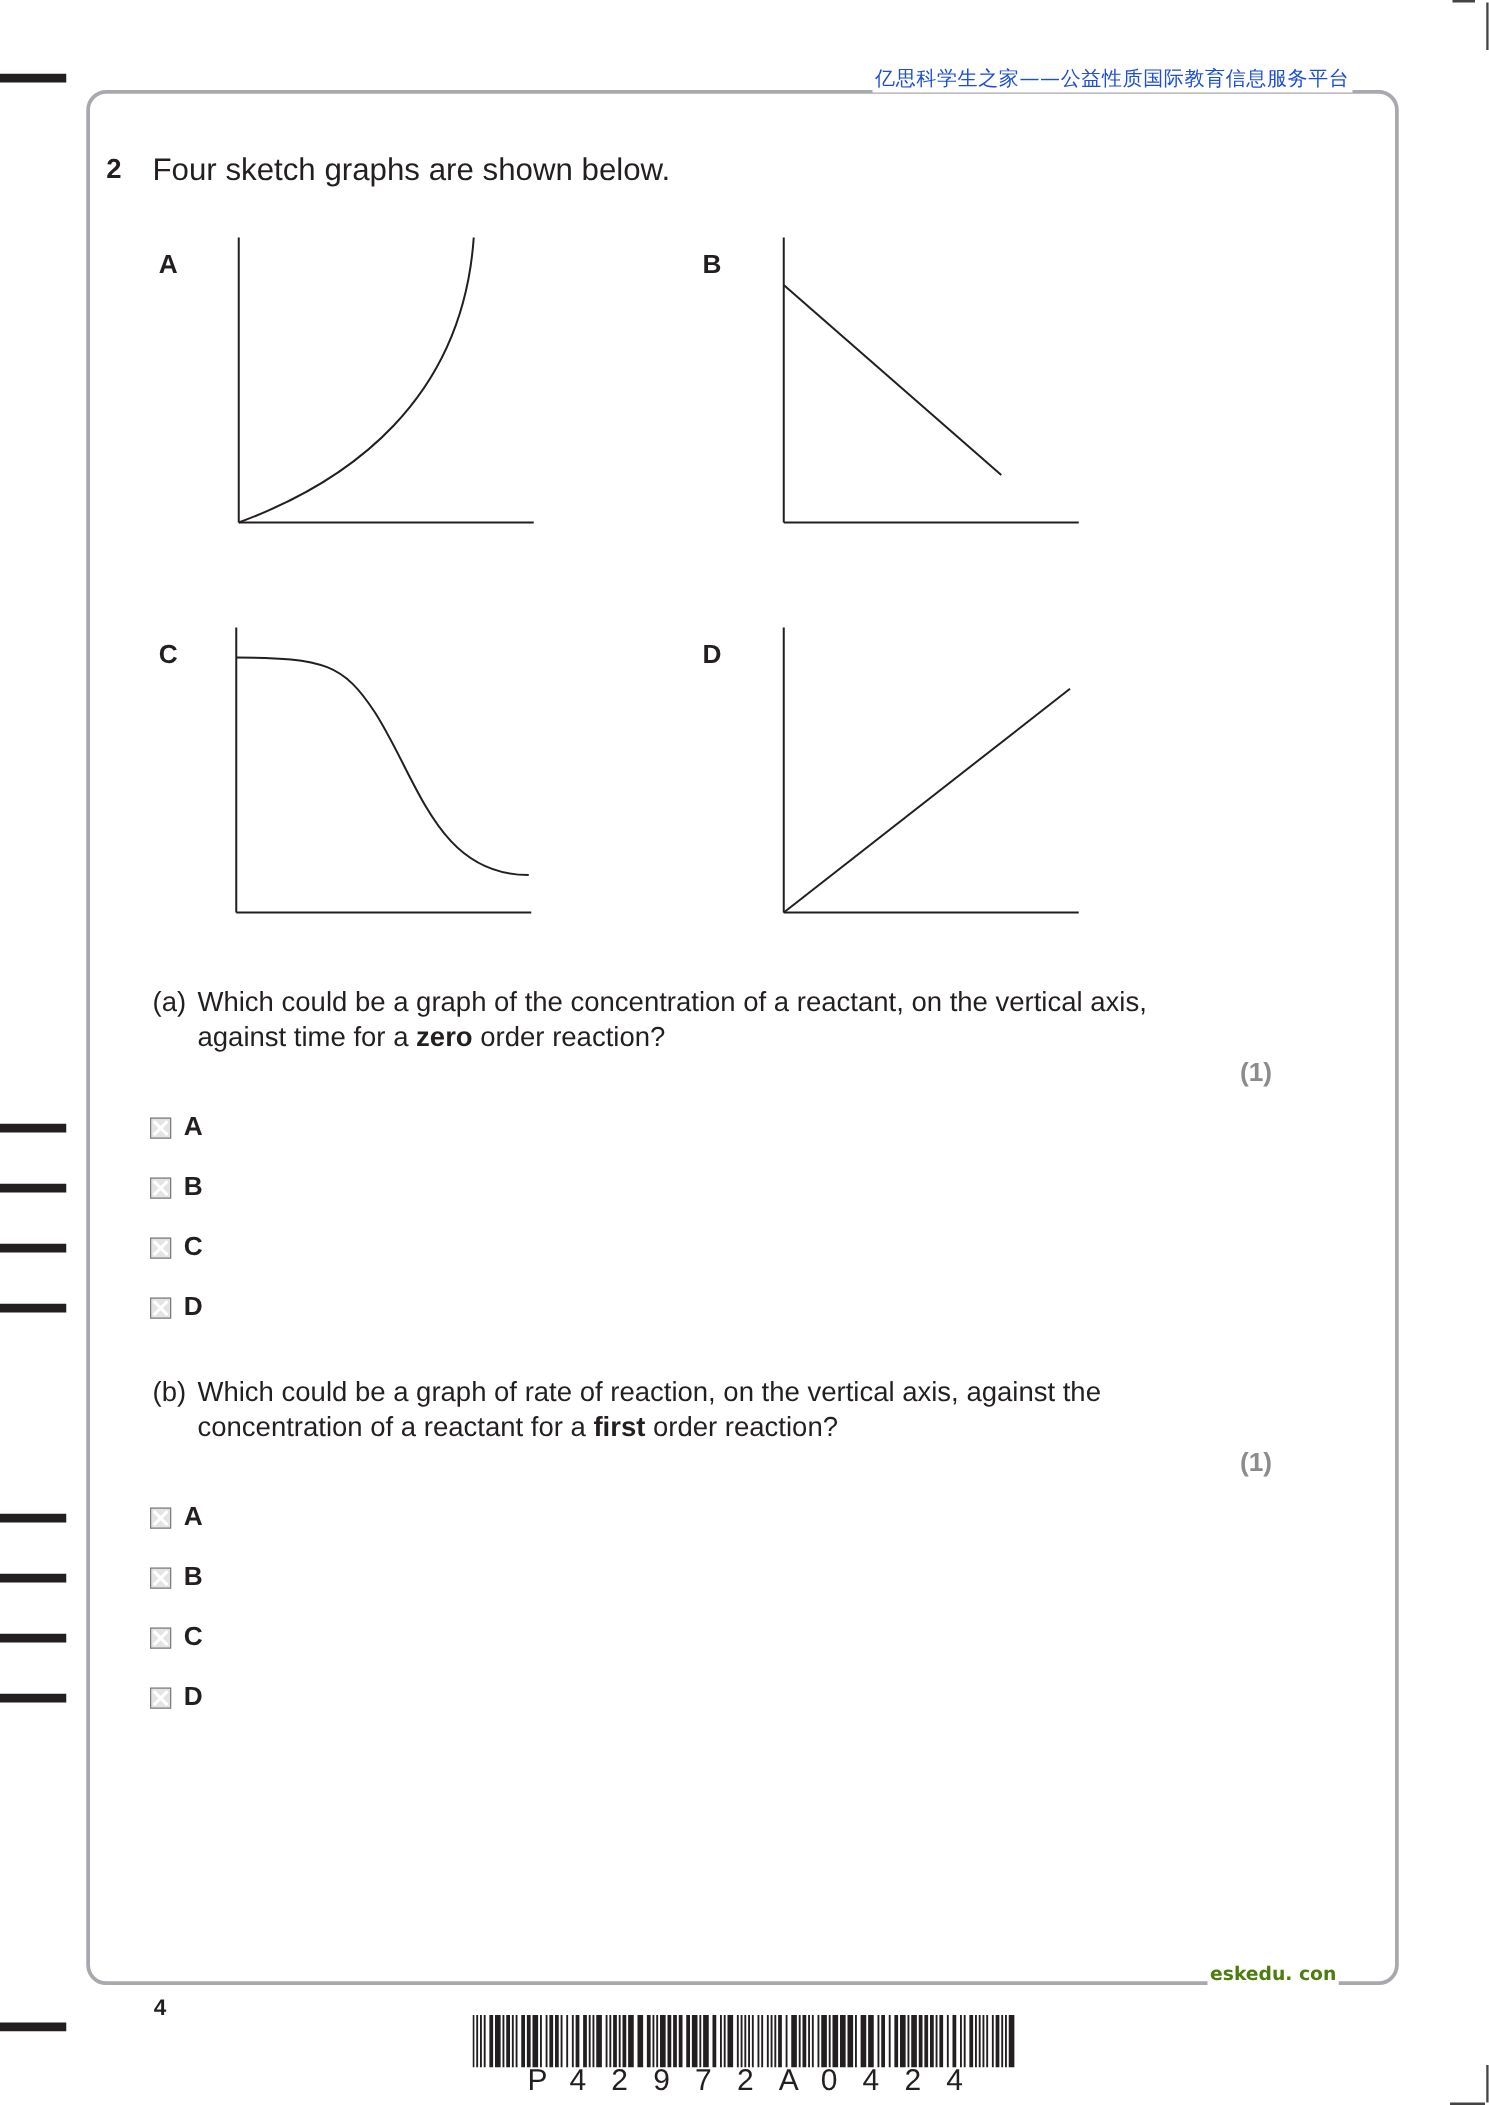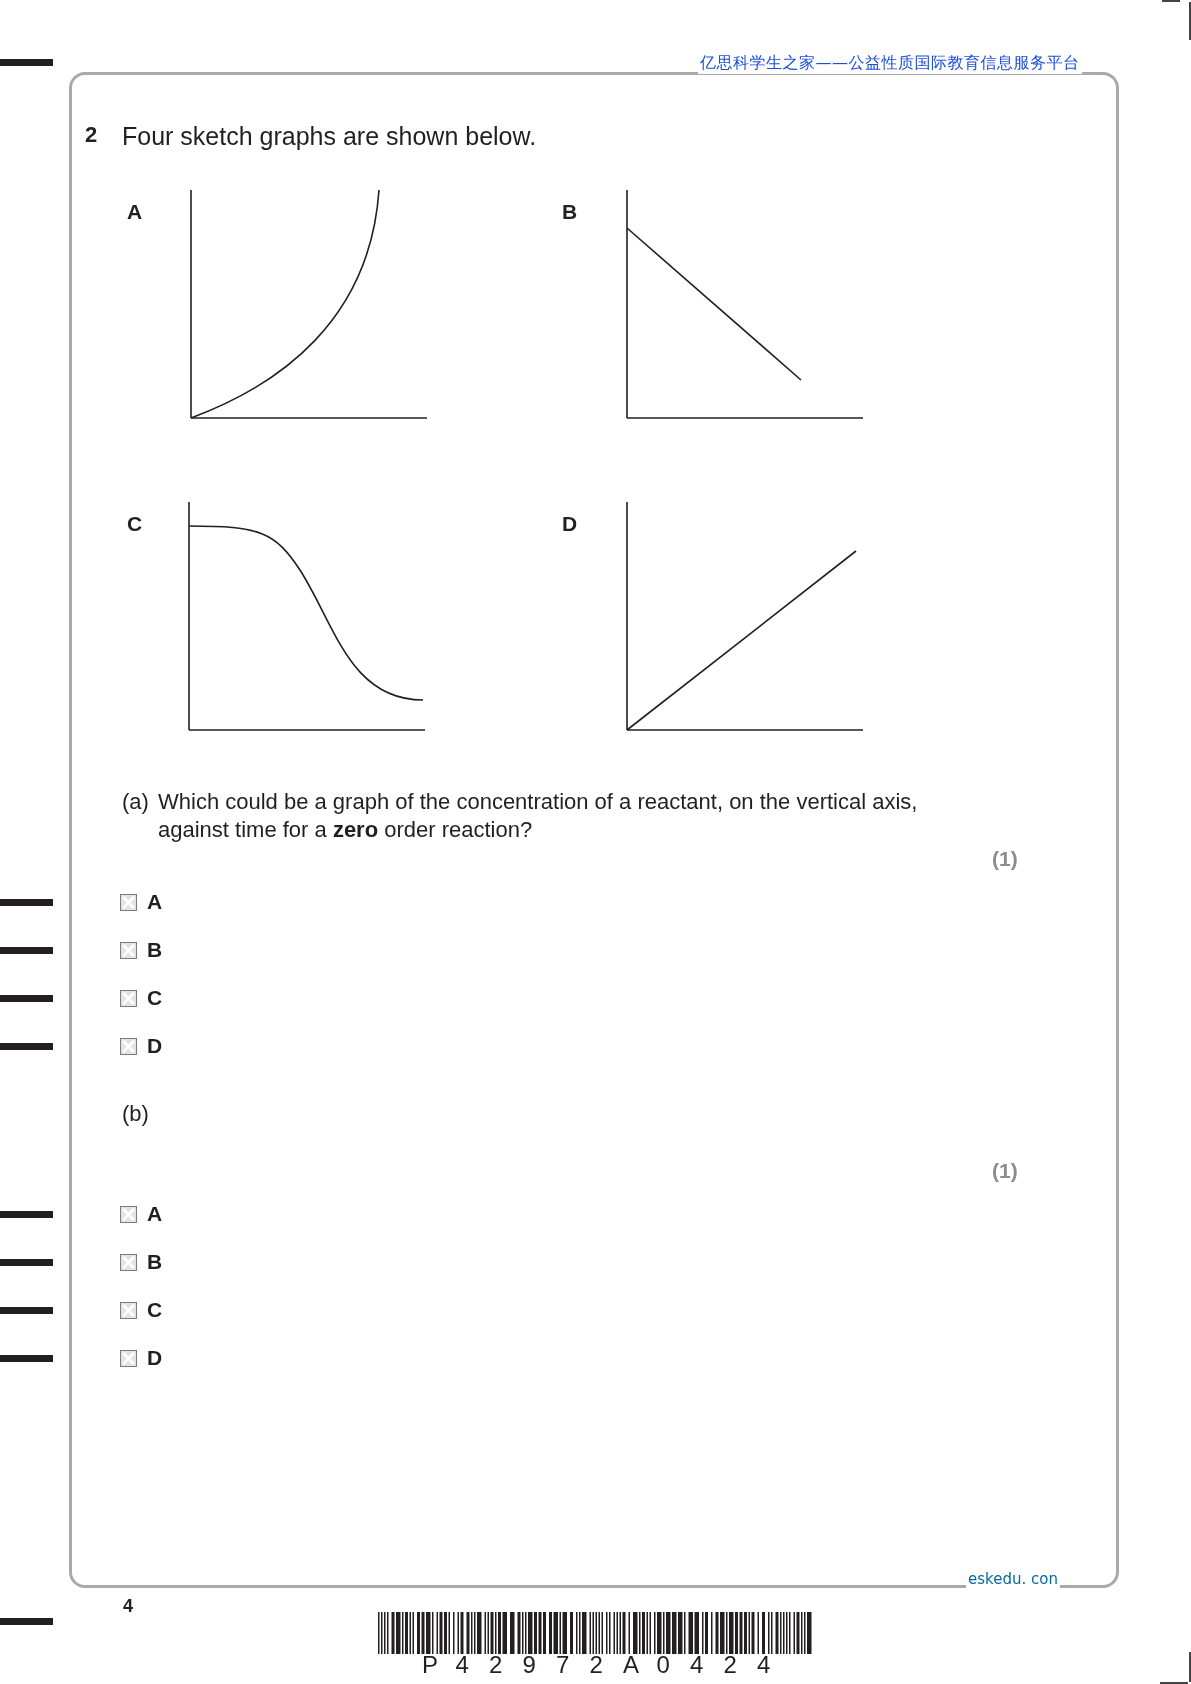--- a/index.html
+++ b/index.html
@@ -3,22 +3,22 @@
 <meta charset="utf-8">
 <style>
   html, body { margin:0; padding:0; background:#fff; }
   body { width:1191px; height:1684px; position:relative; overflow:hidden;
          font-family:"Liberation Sans", sans-serif; color:#231f20; }
   .abs { position:absolute; }
   .frame { left:69px; top:72px; width:1050px; height:1516px;
            border:3px solid #a7a9ac; border-radius:16px; box-sizing:border-box; }
   .header-wm { left:678px; top:53px; font-size:16px; color:#1d4ed8; letter-spacing:0.5px;
                background:#fff; padding:0 2px; font-family:"DejaVu Sans", sans-serif;margin-left:20px; }
-  .footer-wm { left:966px; top:1570px; font-size:15px; color:#0369a1; background:#fff; padding:0 2px;
-               font-family:"DejaVu Sans", sans-serif; }
+  .footer-wm { left:966px; top:1570px; font-size:15px; color:#4d7c0f; background:#fff; padding:0 2px;
+               font-family:"DejaVu Sans", sans-serif;font-weight:bold; }
   .qnum { left:85px; top:122px; font-size:22px; font-weight:bold; }
   .qtext { left:122px; top:122px; font-size:25px; }
   .glabel { font-size:21px; font-weight:bold; }
   .part { font-size:22px; line-height:28px; }
   .part .lbl { position:absolute; left:0; top:0; }
   .part .txt { position:absolute; left:36px; top:0; width:820px; }
   .marks { font-size:21px; font-weight:bold; color:#8c8c8c; }
   .opt { display:flex; align-items:center; height:26px; cursor:pointer; }
   .box { width:17px; height:17px; border:1.5px solid #7c7c7c; box-sizing:border-box; background:#e4e4e4;
          position:relative; margin-right:10px; }
@@ -125,20 +125,21 @@
           <line x1="2" y1="2" x2="13" y2="13" stroke="#fff" stroke-width="2.5"></line>
           <line x1="13" y1="2" x2="2" y2="13" stroke="#fff" stroke-width="2.5"></line>
         </svg>
       </span>
     <span class="opt-lbl">D</span>
   </div>
 </div>
 
 <div class="abs part" style="left:122px;top:1100px;width:900px;height:60px;">
   <span class="lbl">(b)</span>
+  <span class="txt"><span>Which could be a graph of rate of reaction, on the vertical axis, against the concentration of a reactant for a </span><b>first</b><span> order reaction?</span></span>
 </div>
 <div class="abs marks" style="left:992px;top:1159px;">(1)</div>
 
 <div class="abs" style="left:120px;top:1201px;">
   <div class="opt" style="margin-bottom:22px;">
     <span class="box">
         <svg width="15" height="15">
           <line x1="2" y1="2" x2="13" y2="13" stroke="#fff" stroke-width="2.5"></line>
           <line x1="13" y1="2" x2="2" y2="13" stroke="#fff" stroke-width="2.5"></line>
         </svg>

